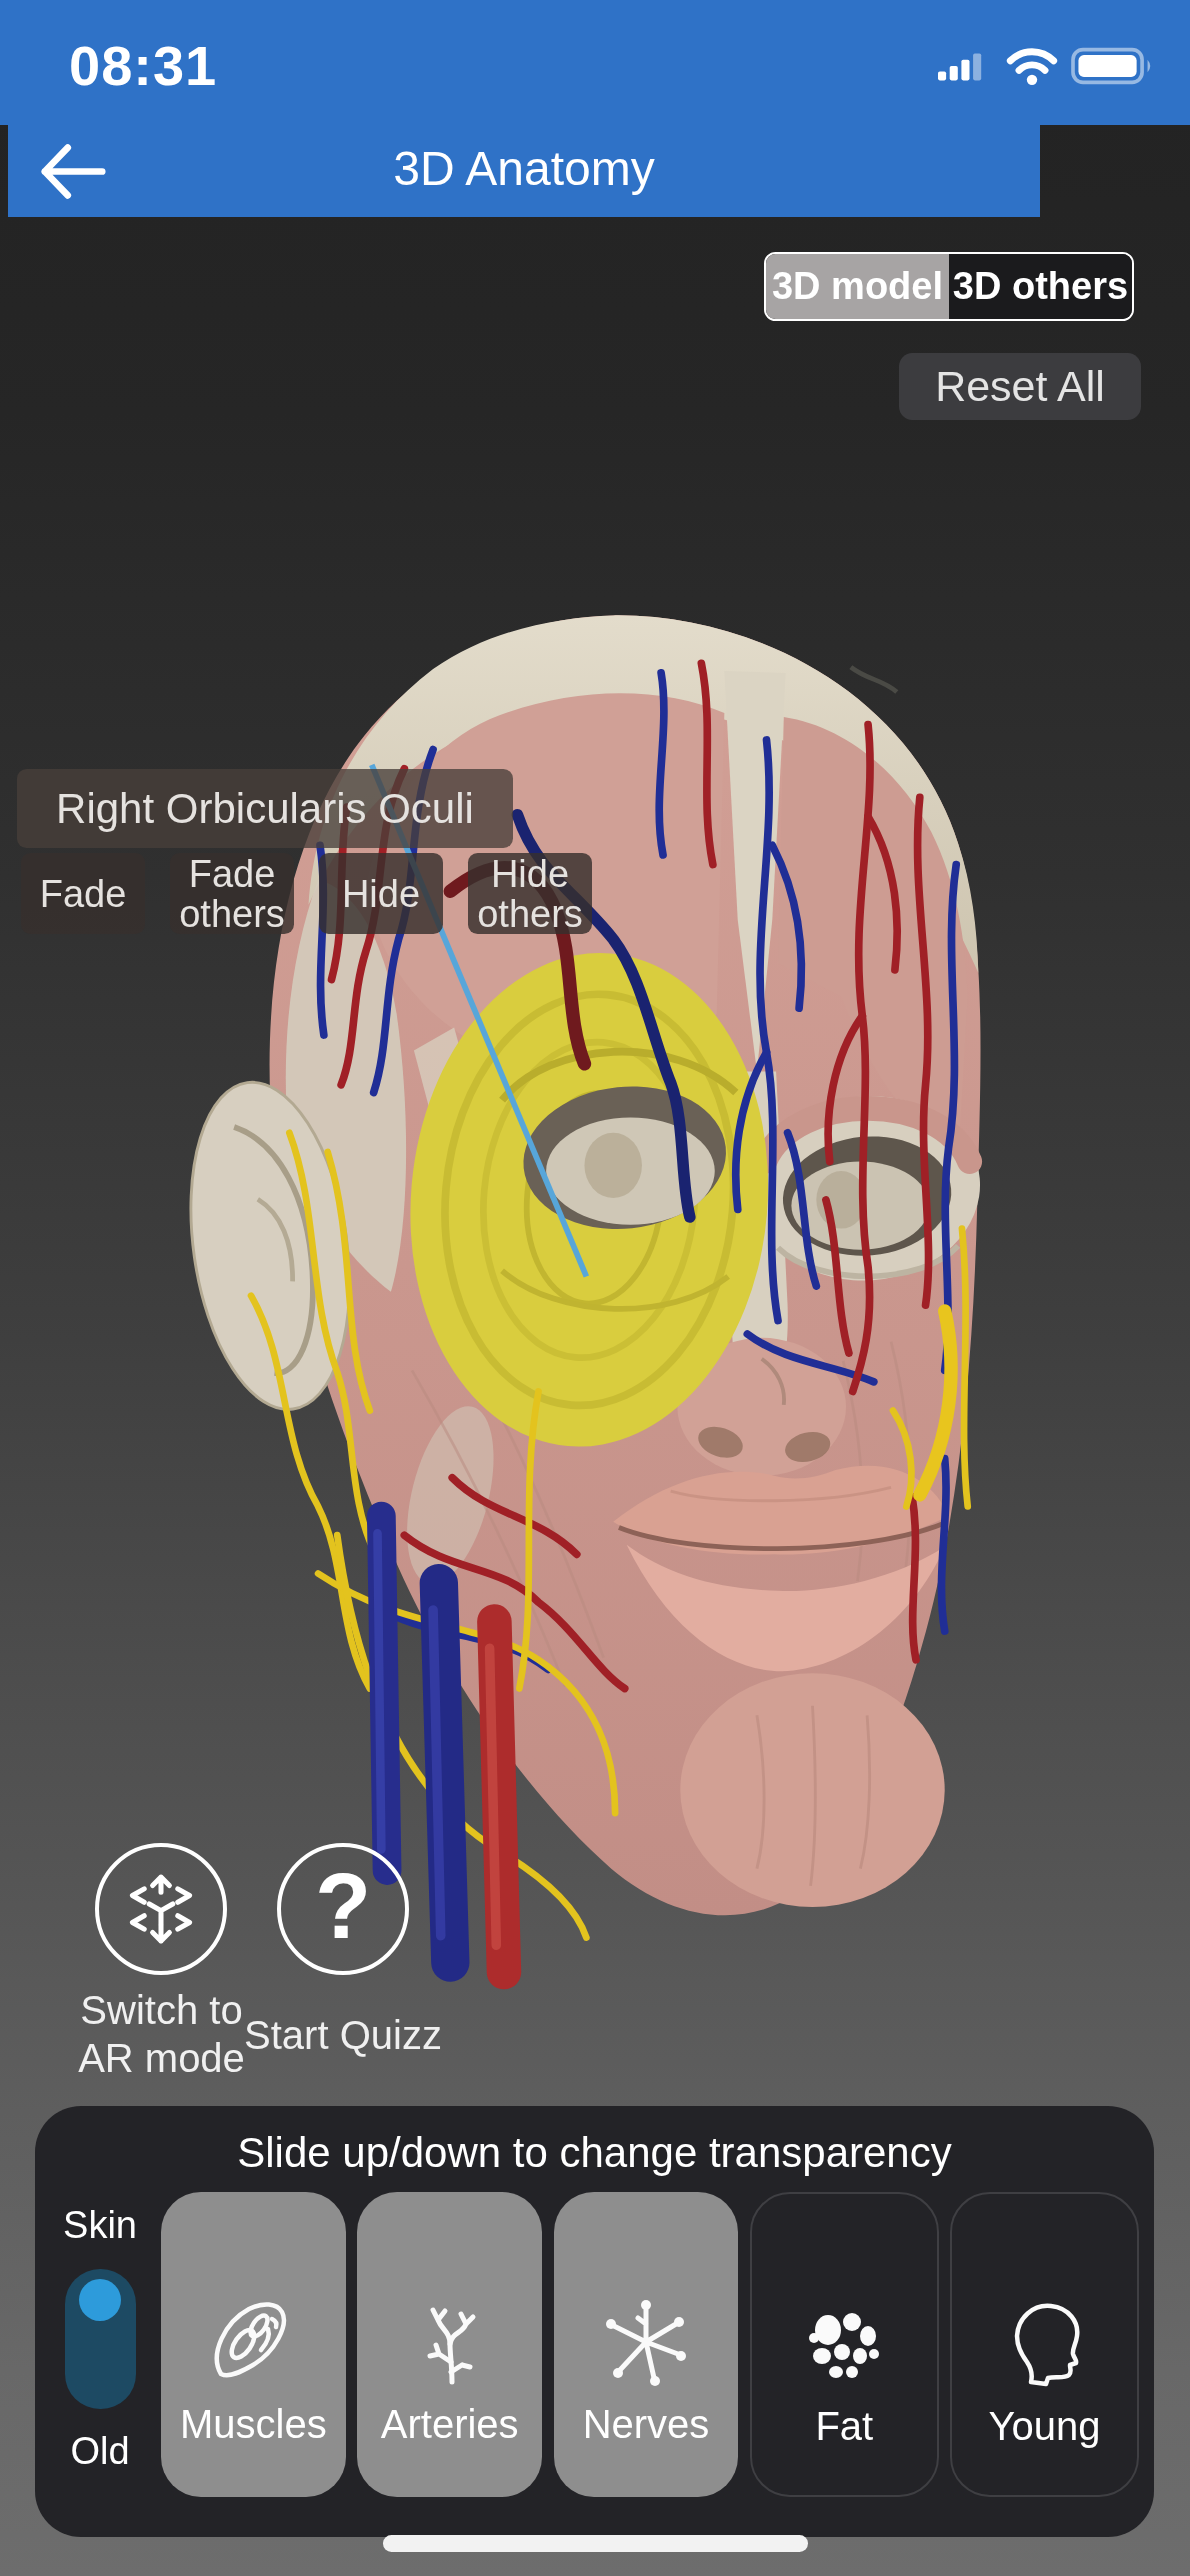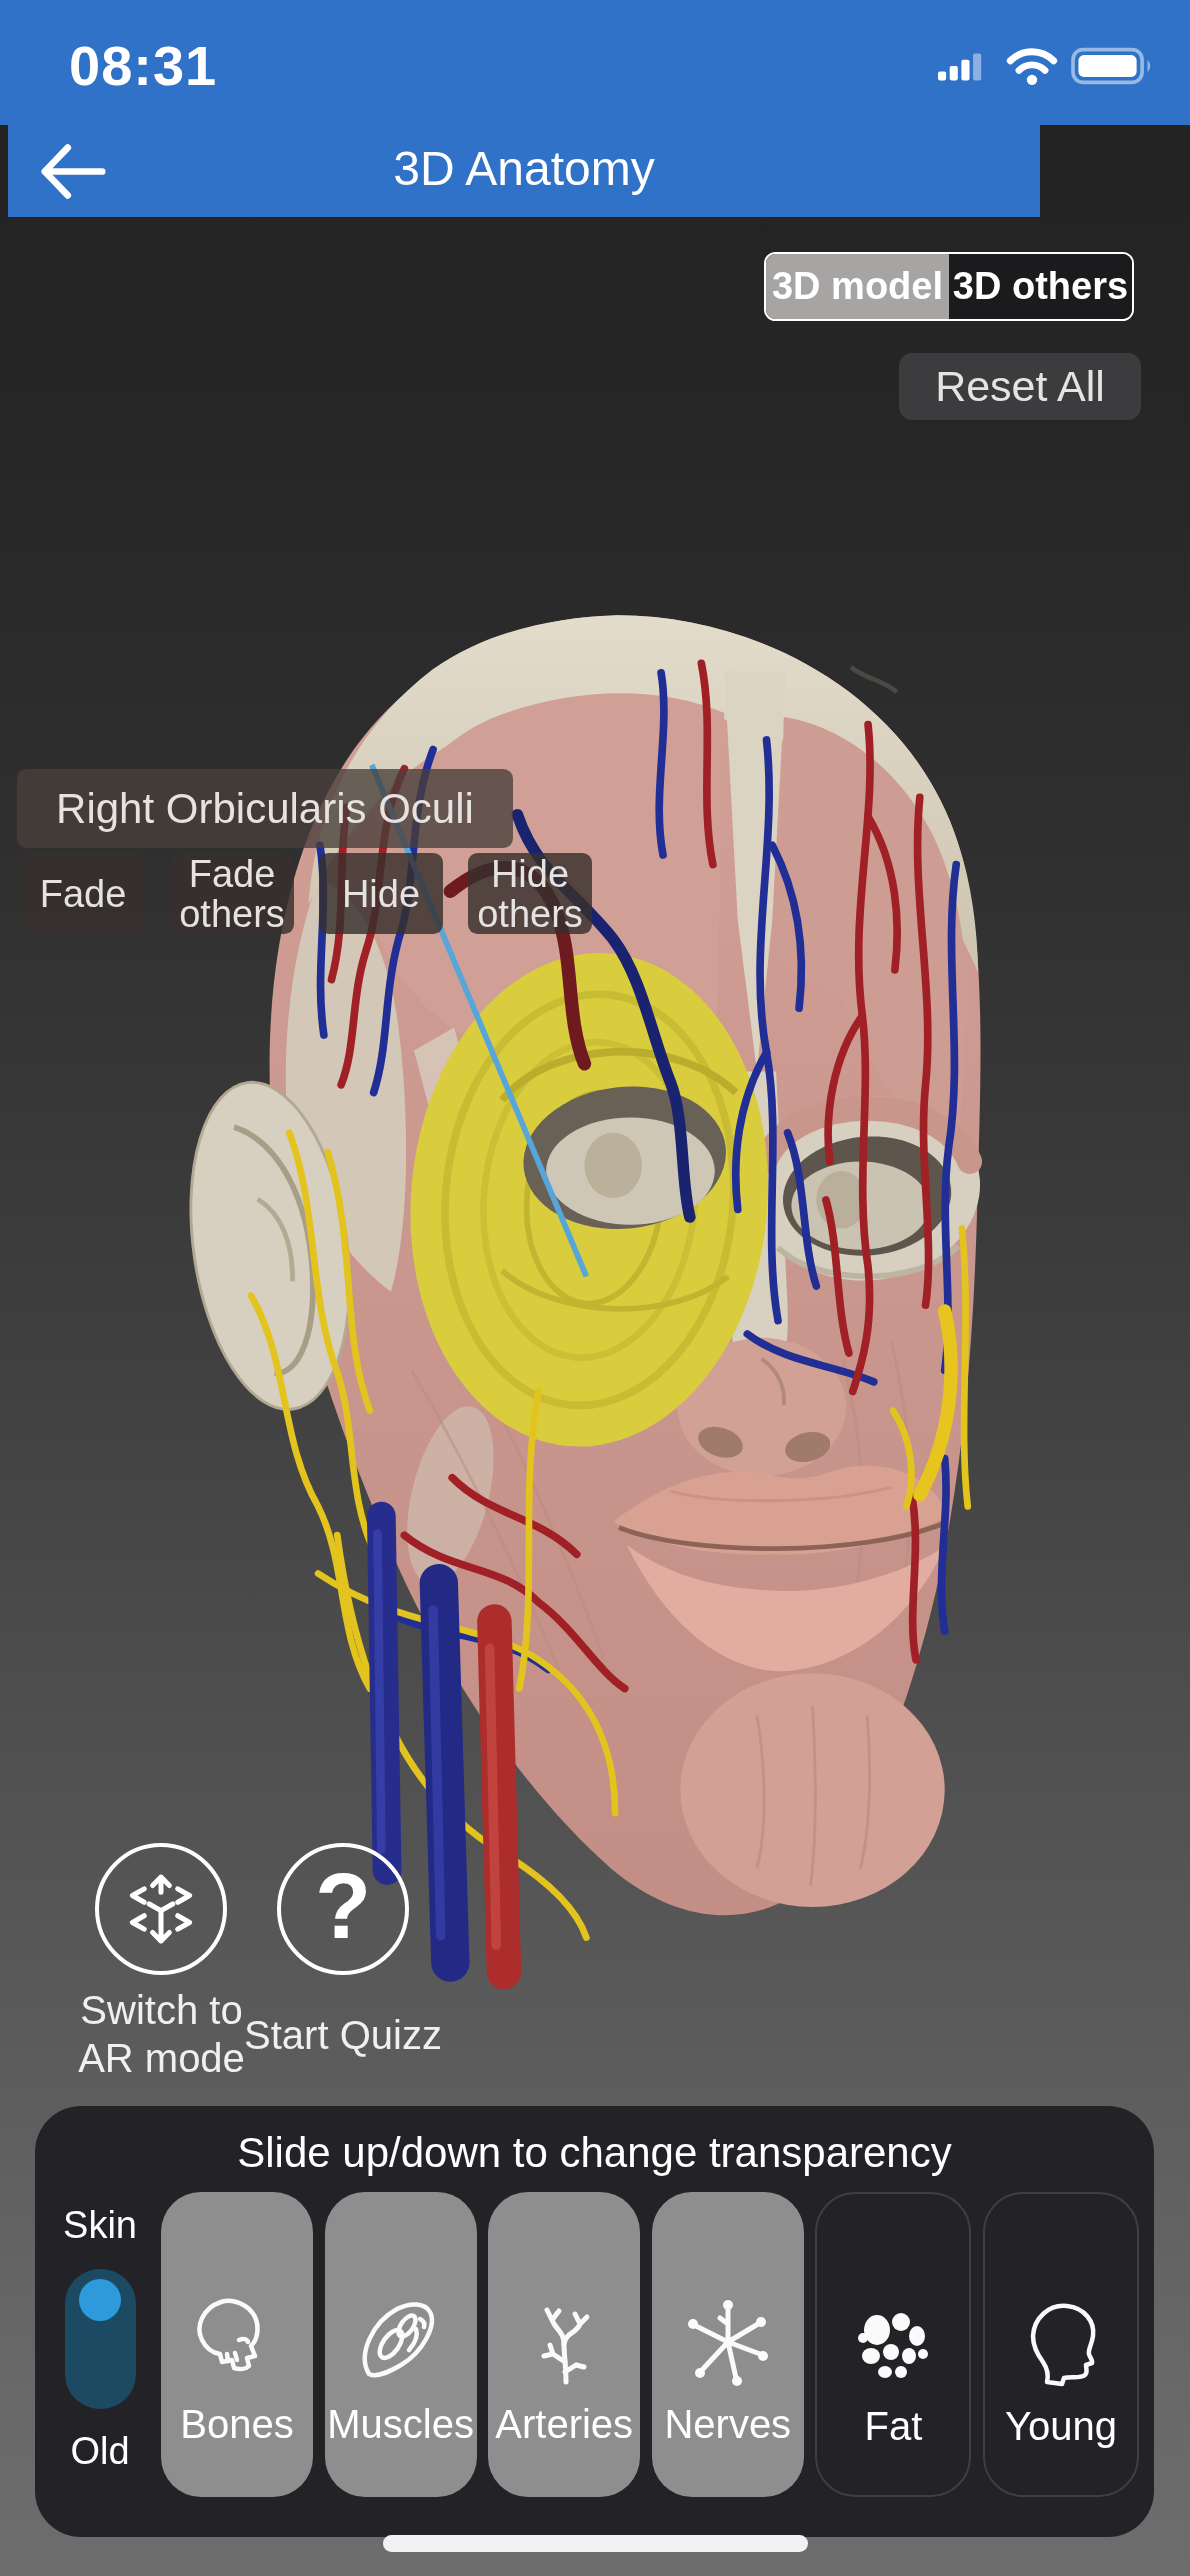--- a/index.html
+++ b/index.html
@@ -264,30 +264,20 @@
     <div class="age-label young-label">Skin</div>
     <div class="age-toggle">
       <div class="age-knob"></div>
     </div>
     <div class="age-label old-label">Old</div>
 
     <div class="cards">
       <div class="card active">
         <svg class="icon" viewBox="0 0 100 100">
           <g stroke="#fafafa" stroke-width="4.5" fill="none" stroke-linecap="round" stroke-linejoin="round">
-            <path d="M 34 10 C 16 16 8 34 15 48 C 19 56 26 61 33 62 L 35 70 L 45 68 L 47 76 C 53 78 59 77 62 74 L 60 66 L 68 64 L 64 54 C 72 46 74 28 62 17 C 54 10 43 7 34 10 Z"></path>
-            <path d="M 52 48 C 56 46 60 47 61 50"></path>
-            <path d="M 40 62 L 41 69 M 48 61 L 50 68"></path>
-          </g>
-        </svg>
-        <div class="label">Bones</div>
-      </div>
-      <div class="card active">
-        <svg class="icon" viewBox="0 0 100 100">
-          <g stroke="#fafafa" stroke-width="4.5" fill="none" stroke-linecap="round" stroke-linejoin="round">
             <path d="M 18 82 C 6 62 22 30 46 17 C 60 10 74 11 79 20 C 86 33 72 60 50 73 C 38 80 26 86 18 82 Z"></path>
             <ellipse cx="40" cy="52" rx="8" ry="16" transform="rotate(35 40 52)"></ellipse>
             <ellipse cx="56" cy="34" rx="6" ry="12" transform="rotate(35 56 34)"></ellipse>
             <path d="M 58 58 C 65 50 67 43 65 37"></path>
             <path d="M 69 27 C 73 29 74 32 73 35"></path>
           </g>
         </svg>
         <div class="label">Muscles</div>
       </div>
       <div class="card active">

